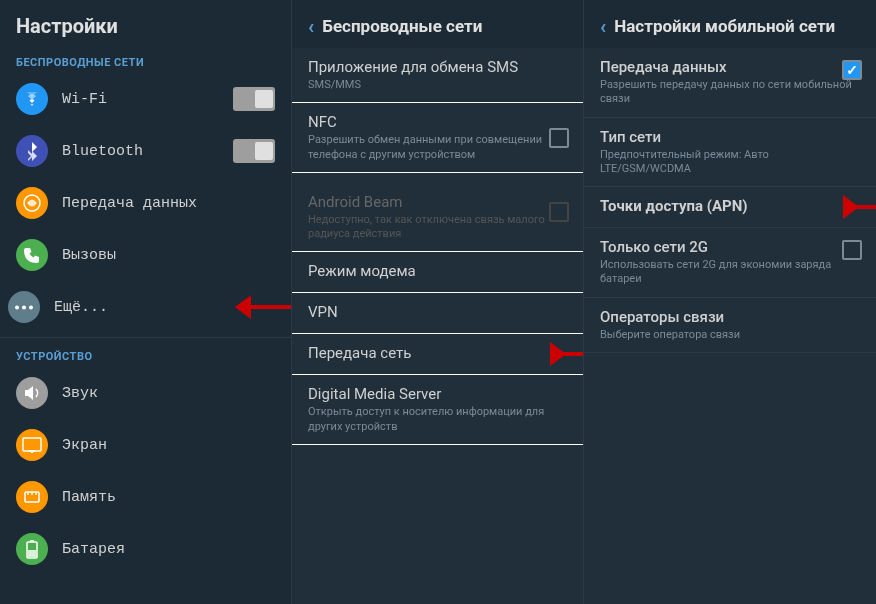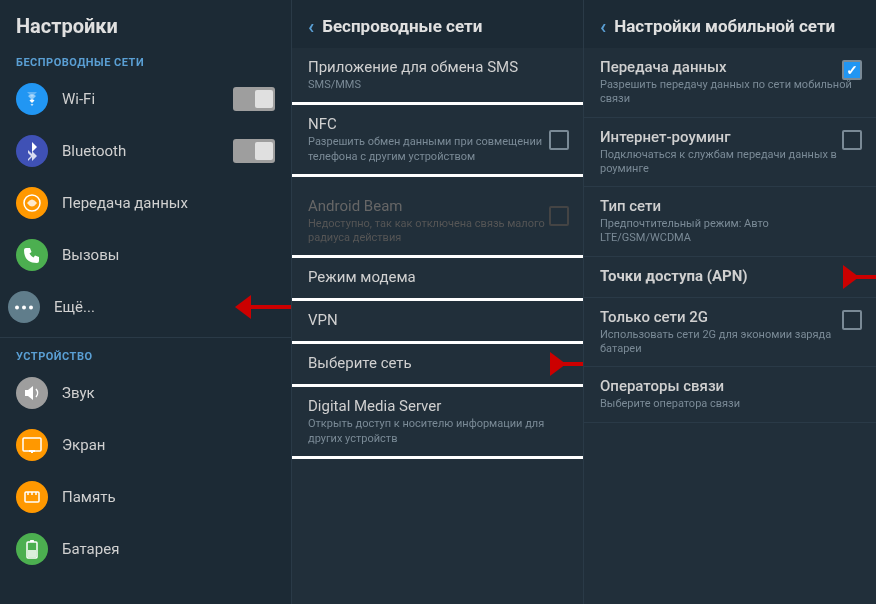--- a/index.html
+++ b/index.html
@@ -70,20 +70,21 @@
     .icon-more { background: #607D8B; }
     .icon-sound { background: #9E9E9E; }
     .icon-screen { background: #FF9800; }
     .icon-memory { background: #FF9800; }
     .icon-battery { background: #4CAF50; }
 
     .item-text {
       font-size: 15px;
       color: #d0d0d0;
       flex: 1;
+      font-family: Liberation Mono, monospace;
     }
 
     .toggle-box {
       width: 42px;
       height: 24px;
       background: #9E9E9E;
       border-radius: 3px;
       display: flex;
       align-items: center;
       justify-content: center;
@@ -123,21 +124,21 @@
     }
 
     .back-arrow {
       color: #5a9fd4;
       margin-right: 8px;
       font-size: 20px;
     }
 
     .middle-item {
       padding: 10px 16px;
-      border-bottom: 3px solid #ffffff;
+      border-bottom: 1px solid #ffffff;
       cursor: pointer;
       position: relative;
     }
 
     .middle-item .item-title {
       font-size: 15px;
       color: #d0d0d0;
       margin-bottom: 2px;
     }
 
@@ -371,21 +372,21 @@
 
   <div class="middle-item">
     <div class="item-title">Режим модема</div>
   </div>
 
   <div class="middle-item">
     <div class="item-title">VPN</div>
   </div>
 
   <div class="middle-item" style="position:relative;">
-    <div class="item-title">Выберите сеть</div>
+    <div class="item-title">Передача сеть</div>
 
     <span style="position:absolute; right:-22px; top:50%; transform:translateY(-50%); display:flex; align-items:center;">
       <span style="display:inline-block; width:55px; height:4px; background:#cc0000;"></span>
       <span style="display:inline-block; width:0; height:0; border-top:12px solid transparent; border-bottom:12px solid transparent; border-left:16px solid #cc0000; position:absolute; left:0;"></span>
     </span>
   </div>
 
   <div class="middle-item">
     <div class="item-title">Digital Media Server</div>
     <div class="item-subtitle">Открыть доступ к носителю информации для других устройств</div>
@@ -399,25 +400,20 @@
   </div>
 
   <div class="right-item">
     <div class="item-title">Передача данных</div>
     <div class="item-subtitle">Разрешить передачу данных по сети мобильной связи</div>
     <div class="right-checkbox">
       <span class="checkmark">✓</span>
     </div>
   </div>
 
-  <div class="right-item">
-    <div class="item-title">Интернет-роуминг</div>
-    <div class="item-subtitle">Подключаться к службам передачи данных в роуминге</div>
-    <div class="right-checkbox empty"></div>
-  </div>
 
   <div class="right-item">
     <div class="item-title">Тип сети</div>
     <div class="item-subtitle">Предпочтительный режим: Авто LTE/GSM/WCDMA</div>
   </div>
 
   <div class="right-item" style="position:relative;">
     <div class="item-title" style="font-weight:bold;">Точки доступа (APN)</div>
 
     <span style="position:absolute; right:-22px; top:50%; transform:translateY(-50%); display:flex; align-items:center;">

